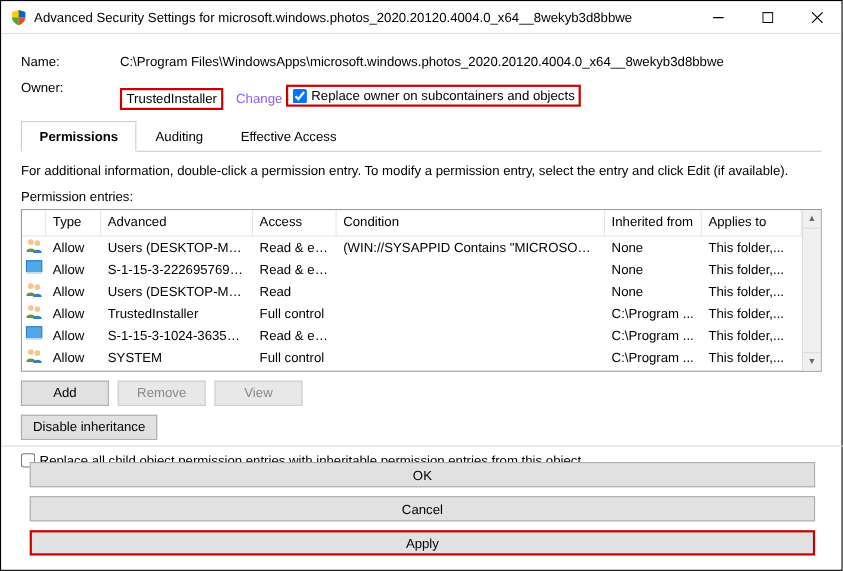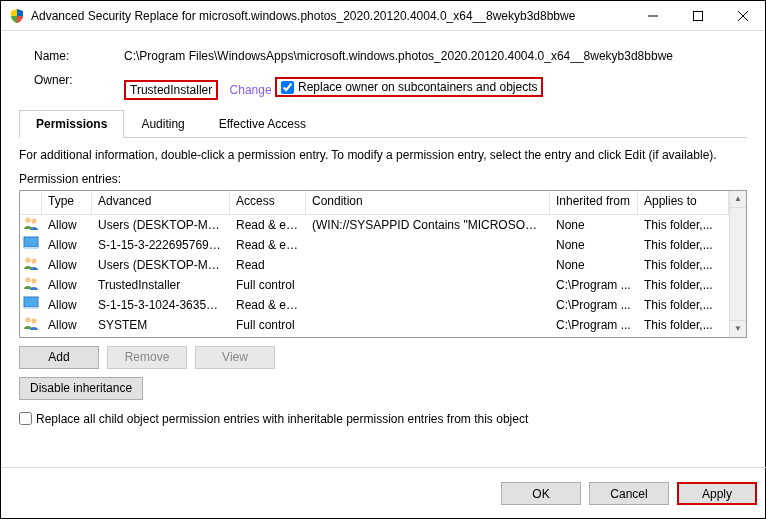--- a/index.html
+++ b/index.html
@@ -4,21 +4,21 @@
 <style>
   * { box-sizing: border-box; margin: 0; padding: 0; font-family: "Segoe UI", Tahoma, sans-serif; font-size: 12px; }
   body { background: #fff; width: 766px; height: 519px; overflow: hidden; border: 1px solid #000; }
   .titlebar { height: 30px; display: flex; align-items: center; padding-left: 8px; border-bottom: 1px solid #ddd; }
   .titlebar .shield { width: 16px; height: 16px; margin-right: 6px; }
   .titlebar .title { flex: 1; color: #000; }
   .winbtns { display: flex; height: 100%; }
   .winbtn { width: 45px; display: flex; align-items: center; justify-content: center; color: #000; }
   .content { padding: 18px 18px 8px 18px; }
   .row { display: flex; margin-bottom: 10px; align-items: flex-start; }
-  .label { width: 90px; color: #000; margin-left: 15px; }
+  .label { width: 90px; color: #000; }
   .value { color: #000; }
   .owner-box { display: inline-block; border: 2px solid #c00; padding: 1px 4px; }
   .change-link { color: #8b5cf6; margin-left: 8px; text-decoration: none; cursor: pointer; }
   .replace-box { border: 2px solid #c00; display: inline-flex; align-items: center; padding: 1px 4px; margin-top: 4px; }
   .replace-box input { margin-right: 4px; }
   .tabs { display: flex; border-bottom: 1px solid #ccc; margin: 6px 0 10px 0; }
   .tab { padding: 6px 16px; border: 1px solid transparent; border-bottom: none; cursor: pointer; color: #000; }
   .tab.active { border-color: #ccc; border-bottom: 1px solid #fff; background: #fff; margin-bottom: -1px; font-weight: bold; }
   .info { margin-bottom: 10px; color: #000; }
   .entries-label { margin-bottom: 4px; color: #000; }
@@ -32,34 +32,34 @@
   .grid-scroll { width: 17px; background: #f0f0f0; border-left: 1px solid #ddd; position: relative; }
   .scroll-arrow { height: 17px; display: flex; align-items: center; justify-content: center; color: #666; font-size: 8px; cursor: pointer; }
   .scroll-arrow.top { border-bottom: 1px solid #ddd; }
   .scroll-arrow.bottom { position: absolute; bottom: 0; width: 100%; border-top: 1px solid #ddd; }
   .btnrow { margin-top: 8px; display: flex; gap: 8px; align-items: center; }
   .btn { min-width: 80px; height: 23px; background: #e1e1e1; border: 1px solid #adadad; color: #000; cursor: pointer; padding: 0 10px; }
   .btn:disabled { color: #888; border-color: #ccc; background: #e8e8e8; }
   .btn.apply { border: 2px solid #c00; }
   .bottom-check { display: flex; align-items: center; margin-top: 12px; }
   .bottom-check input { margin-right: 4px; }
-  .footer { display: flex; justify-content: flex-end; gap: 8px; padding: 14px 10px; border-top: 1px solid #ddd; position: absolute; bottom: 0; width: 766px; }
+  .footer { display: flex; justify-content: flex-end; gap: 8px; padding: 14px 26px; border-top: 1px solid #ddd; position: absolute; bottom: 0; width: 766px; flex-direction: column; }
   .ti { width: 16px; height: 16px; }
 </style>
 </head>
 <body>
 
 <div class="titlebar">
   <svg class="shield" viewBox="0 0 16 16">
       <path d="M8 1 L14 3 V8 C14 11 11 14 8 15 C5 14 2 11 2 8 V3 Z" fill="#fc0"></path>
       <path d="M8 1 L14 3 V8 L8 8 Z" fill="#06c"></path>
       <path d="M2 8 L8 8 L8 15 C5 14 2 11 2 8 Z" fill="#4a4"></path>
       <path d="M8 8 L14 8 C14 11 11 14 8 15 Z" fill="#e44"></path>
     </svg>
-  <span class="title">Advanced Security Replace for microsoft.windows.photos_2020.20120.4004.0_x64__8wekyb3d8bbwe</span>
+  <span class="title">Advanced Security Settings for microsoft.windows.photos_2020.20120.4004.0_x64__8wekyb3d8bbwe</span>
   <div class="winbtns">
     <div class="winbtn">
         <svg width="10" height="10">
           <line x1="0" y1="5" x2="10" y2="5" stroke="#000"></line>
         </svg>
       </div>
     <div class="winbtn">
         <svg width="10" height="10">
           <rect x="0.5" y="0.5" width="9" height="9" fill="none" stroke="#000"></rect>
         </svg>

